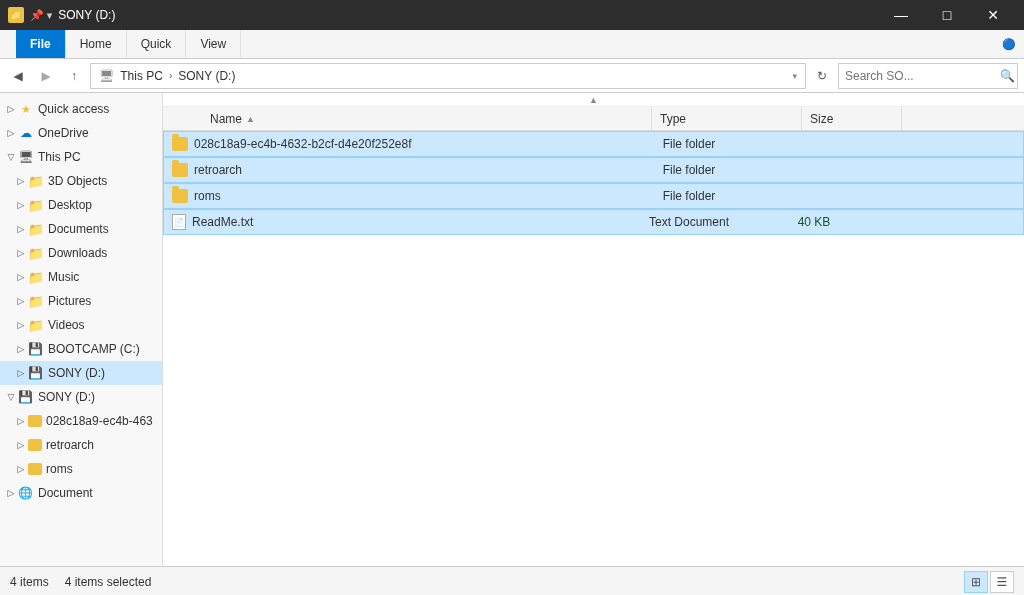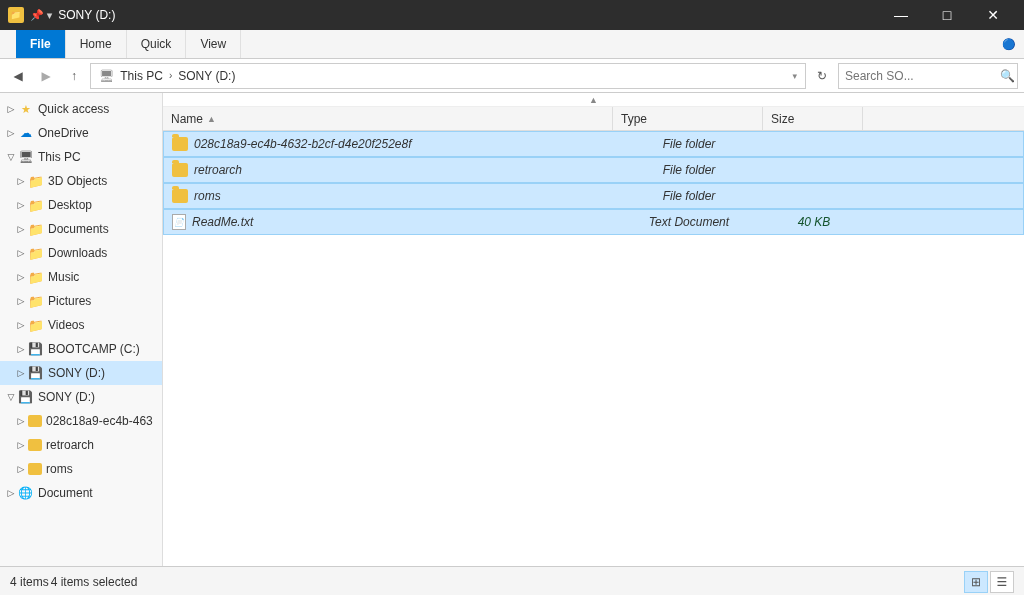--- a/index.html
+++ b/index.html
@@ -160,29 +160,29 @@
       height: 24px;
       align-items: center;
       background: #f5f5f5;
     }
     .col-header {
       display: flex; align-items: center;
       height: 24px; padding: 0 8px;
       font-size: 12px; color: #333; cursor: pointer;
       border-right: 1px solid #ddd;
     }
-    .col-name { width: 450px; }
+    .col-name { width: 450px; margin-left: 39px; }
     .col-type { width: 150px; }
     .col-size { width: 100px; }
     .col-arrow { font-size: 9px; margin-left: 4px; color: #888; }
 
     .file-list { flex: 1; overflow-y: auto; }
     .file-row {
       display: flex; align-items: center;
-      height: 26px; cursor: pointer; font-style: italic;
+      height: 26px; cursor: pointer;
     }
     .file-row.selected { background: #cce8ff; border: 1px solid #99d1f7; }
     .file-name-cell {
       width: 450px; display: flex; align-items: center;
       padding: 0 8px; font-size: 12px; color: #333;
     }
     .file-folder-icon {
       width: 16px; height: 14px; margin-right: 6px;
       background: #f0c040;
       border-radius: 2px;
@@ -448,21 +448,21 @@
         </div>
         <div class="file-type-cell">Text Document</div>
         <div class="file-size-cell">40 KB</div>
       </div>
 
     </div>
   </div>
 </div>
 
 <div class="status-bar">
-  <div style="display:flex;gap:2px;">
+  <div style="display:flex;gap:16px;">
     <span class="status-text">4 items</span>
     <span class="status-text">4 items selected</span>
   </div>
   <div class="view-btns">
     <button class="view-btn active">⊞</button>
     <button class="view-btn">☰</button>
   </div>
 </div>
 
 </body></html>

